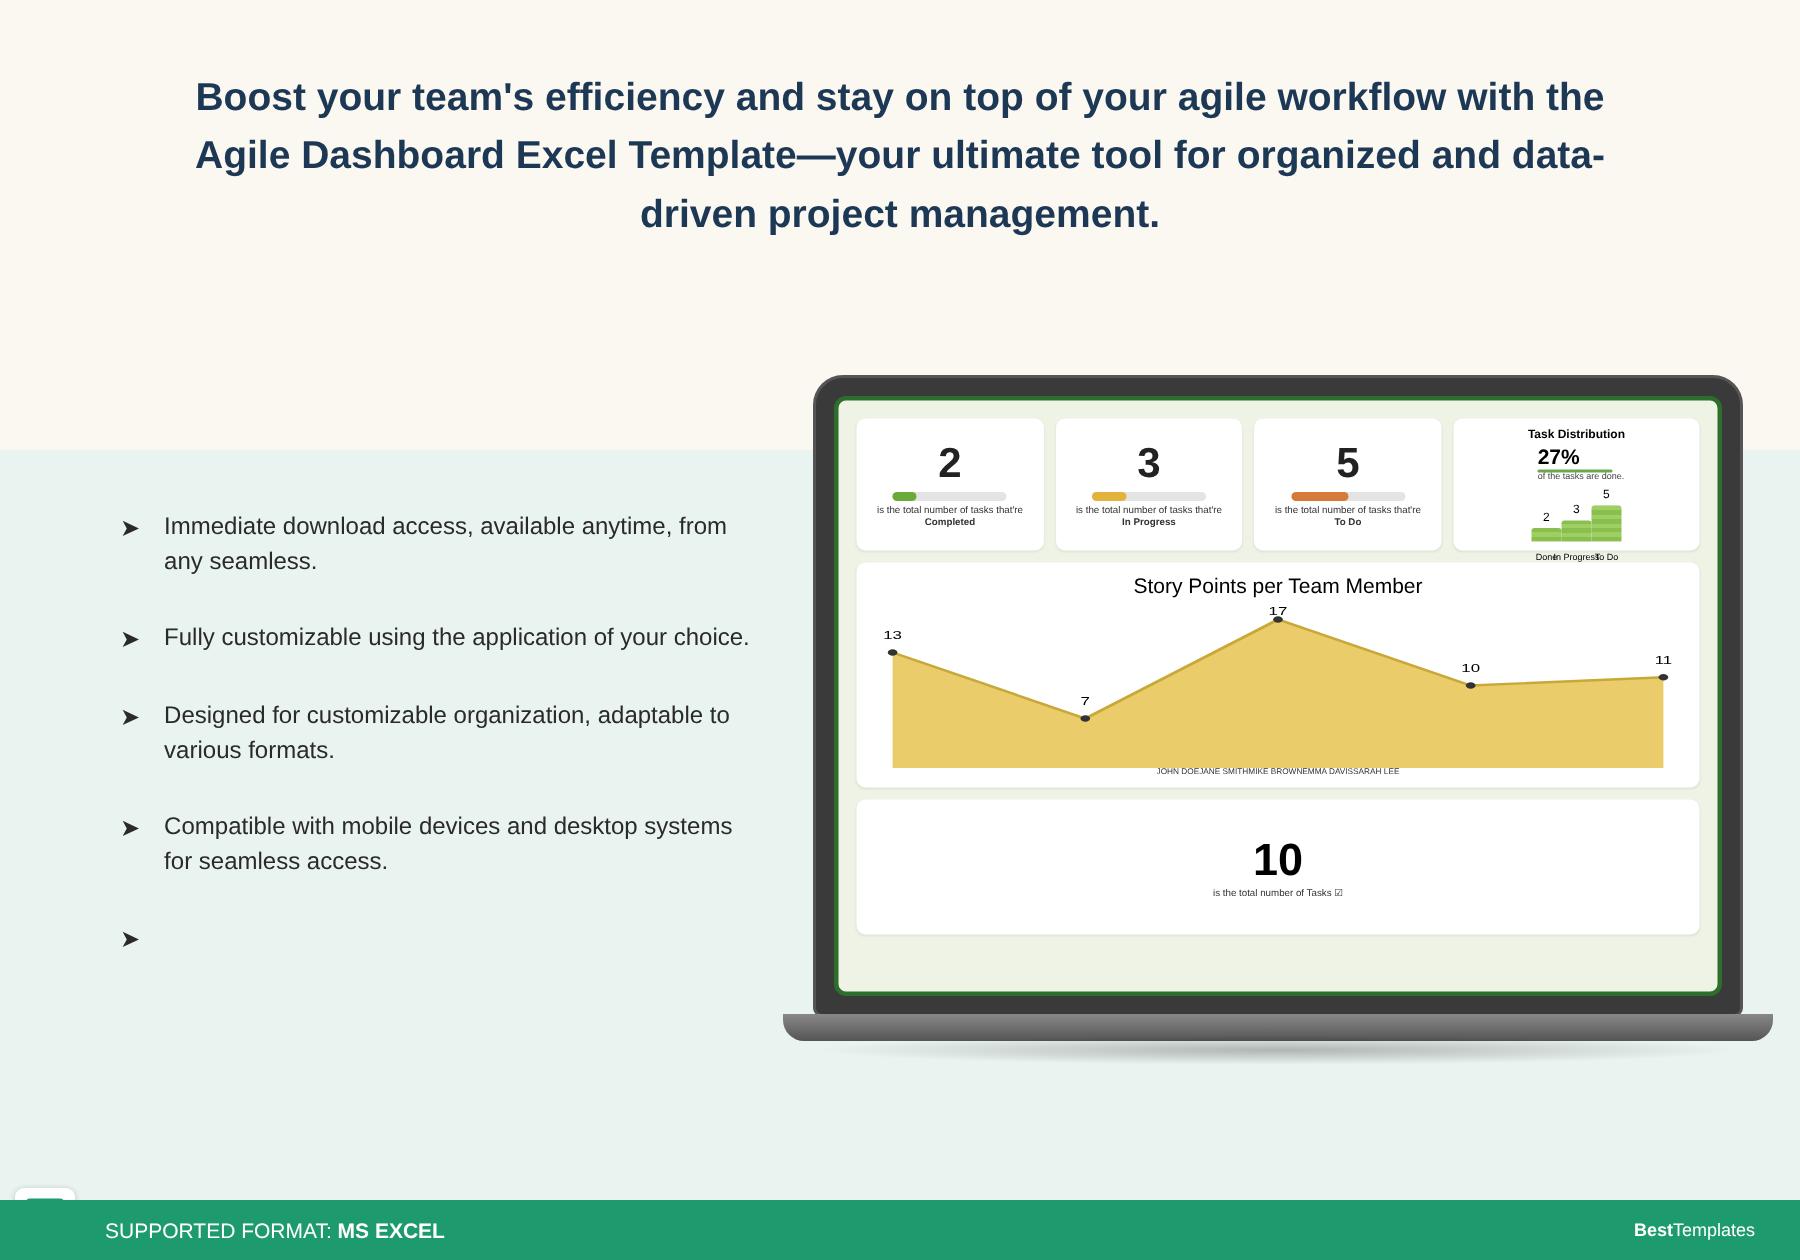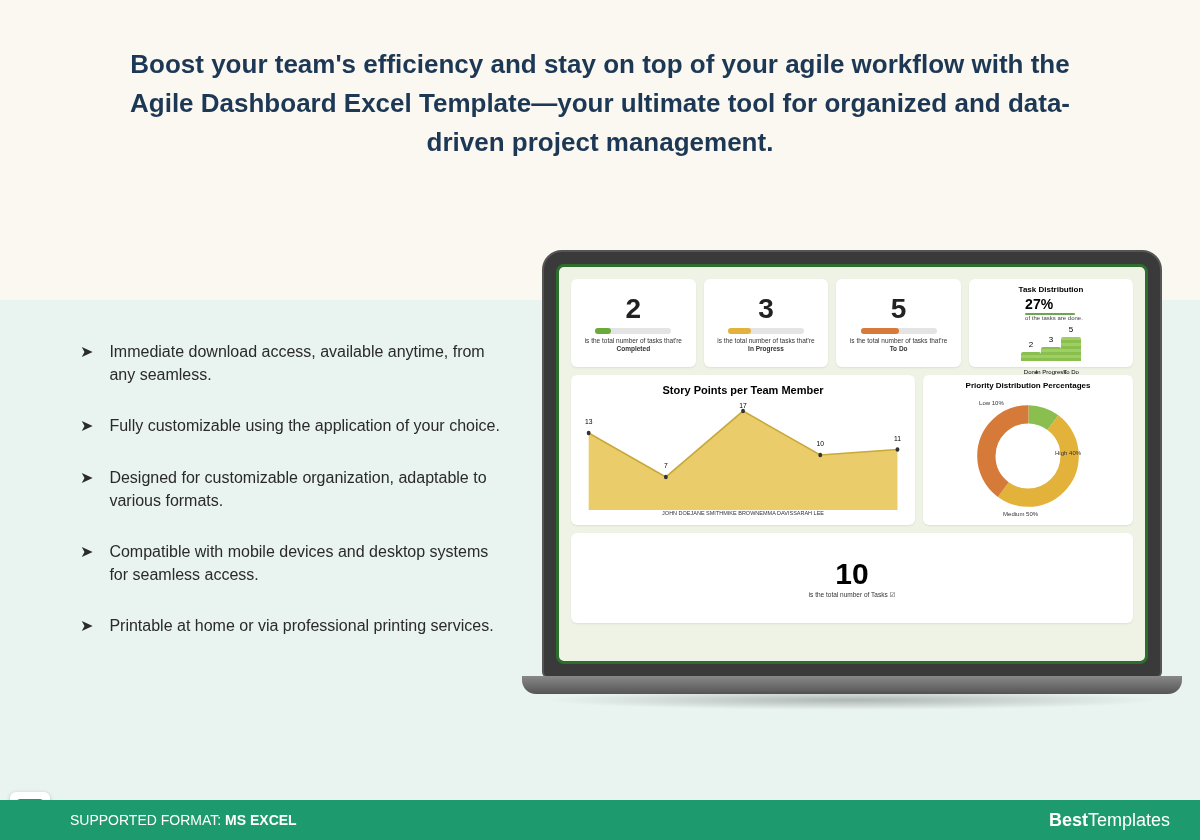--- a/index.html
+++ b/index.html
@@ -6,21 +6,21 @@
 body{width:1200px;height:840px;font-family:'Segoe UI',Arial,sans-serif;background:#fbf8f2;overflow:hidden;position:relative}
 .upper{height:300px;background:#fbf8f2}
 .lower{position:absolute;top:300px;left:0;right:0;bottom:0;background:#e9f3ef}
 .hero{position:absolute;top:45px;left:120px;right:120px;text-align:center;color:#1d3855;font-size:26px;font-weight:700;line-height:1.5}
 .features{position:absolute;left:80px;top:340px;width:430px}
 .feat{display:flex;align-items:flex-start;margin-bottom:28px}
 .arrow{font-size:16px;margin-right:16px;margin-top:2px;color:#2a2a2a}
 .ftxt{color:#2a2a2a;font-size:16px;line-height:1.45}
 .footer{position:absolute;bottom:0;left:0;right:0;height:40px;background:#1e9b6e;display:flex;align-items:center;justify-content:space-between;padding:0 30px 0 70px;color:#ffffff;font-size:14px}
 .footer .fmt b{font-weight:700}
-.footer .brand{font-size:18px}
+.footer .brand{font-size:12px}
 .footer .brand b{font-weight:800}
 .xlicon{position:absolute;left:10px;bottom:8px;width:40px;height:40px;background:#fff;border-radius:6px;display:flex;align-items:center;justify-content:center;box-shadow:0 1px 4px rgba(0,0,0,0.2)}
 .xlicon .x{width:26px;height:26px;background:#1e9b6e;color:#fff;display:flex;align-items:center;justify-content:center;font-weight:700;font-size:14px;border-radius:3px}
 
 
 .laptop{position:absolute;right:38px;top:250px;width:620px}
 .lid{background:#3a3a3a;border-radius:20px 20px 6px 6px;padding:12px;border:2px solid #555}
 .screen{background:#eef3e6;border-radius:8px;padding:12px;border:3px solid #2d6e2d;height:400px;display:flex;flex-direction:column;gap:8px}
 .base{height:18px;background:linear-gradient(#888,#555);border-radius:0 0 14px 14px;margin:-2px -20px 0}
 .shadow{height:20px;background:radial-gradient(ellipse at center,rgba(0,0,0,0.25),transparent 70%);margin-top:-4px}
@@ -38,21 +38,21 @@
 .dist .title{font-size:8px;font-weight:600;text-align:center;margin-bottom:2px}
 .dist-inner{display:flex;align-items:flex-end;justify-content:space-around;height:50px;margin-top:14px}
 .bar-v{width:20px;background:repeating-linear-gradient(0deg,#8abf4f 0 3px,#9dcf62 3px 6px);border-radius:2px 2px 0 0;position:relative}
 .bar-v .bl{position:absolute;top:-12px;left:0;right:0;text-align:center;font-size:8px}
 .bar-v .bb{position:absolute;bottom:-14px;left:-14px;right:-14px;text-align:center;font-size:6px}
 .dist .pctwrap{position:relative;font-size:14px;font-weight:700;padding-left:6px}
 .dist .pctsub{font-size:6px;font-weight:400;color:#444}
 
 .row2{display:flex;gap:8px;height:150px}
 .story{flex:2.2;position:relative}
-.story .title{font-size:11px;font-weight:700;text-align:center;margin-bottom:4px}
+.story .title{font-size:14px;font-weight:400;text-align:center;margin-bottom:4px}
 .story svg{width:100%;height:110px}
 .story .xlabels{display:flex;justify-content:space-around;font-size:5.5px;color:#333}
 
 .donutcard{flex:1.3;display:flex;flex-direction:column}
 .donutcard .title{font-size:8px;font-weight:600;text-align:center;margin-bottom:2px}
 .donut-wrap{flex:1;display:flex;align-items:center;justify-content:center;position:relative}
 .dlabel{position:absolute;font-size:6px;color:#333}
 
 .row3{display:flex;gap:8px;height:90px}
 .tasks{flex:1}
@@ -86,21 +86,20 @@
   <div class="feat">
       <span class="arrow">➤</span>
       <span class="ftxt">Designed for customizable organization, adaptable to various formats.</span>
     </div>
   <div class="feat">
       <span class="arrow">➤</span>
       <span class="ftxt">Compatible with mobile devices and desktop systems for seamless access.</span>
     </div>
   <div class="feat">
       <span class="arrow">➤</span>
-      <span class="ftxt">Printable at home or via professional printing services.</span>
     </div>
 </div>
 
 <div class="laptop">
   <div class="lid">
     <div class="screen">
 
       <div class="row1">
         <div class="card kpi">
           <div class="num">2</div>
@@ -161,33 +160,20 @@
               <text x="330" y="37" font-size="7" text-anchor="middle">11</text>
           </svg>
           <div class="xlabels">
             <span>JOHN DOE</span>
             <span>JANE SMITH</span>
             <span>MIKE BROWN</span>
             <span>EMMA DAVIS</span>
             <span>SARAH LEE</span>
           </div>
         </div>
-        <div class="card donutcard">
-          <div class="title">Priority Distribution Percentages</div>
-          <div class="donut-wrap">
-            <svg width="110" height="110" viewBox="0 0 42 42">
-              <circle cx="21" cy="21" r="15.9" fill="none" stroke="#8abf4f" stroke-width="7" stroke-dasharray="10 90" stroke-dashoffset="25"></circle>
-              <circle cx="21" cy="21" r="15.9" fill="none" stroke="#e2b23a" stroke-width="7" stroke-dasharray="50 50" stroke-dashoffset="15"></circle>
-              <circle cx="21" cy="21" r="15.9" fill="none" stroke="#d67a3a" stroke-width="7" stroke-dasharray="40 60" stroke-dashoffset="65"></circle>
-            </svg>
-            <span class="dlabel" style="top:8px;left:6px">Low 10%</span>
-            <span class="dlabel" style="top:58px;right:2px">High 40%</span>
-            <span class="dlabel" style="bottom:2px;left:30px">Medium 50%</span>
-          </div>
-        </div>
       </div>
 
       <div class="row3">
         <div class="card tasks">
           <div class="num">10</div>
           <div class="sub"><span>is the total number of Tasks</span> ☑</div>
         </div>
       </div>
     </div>
   </div>

